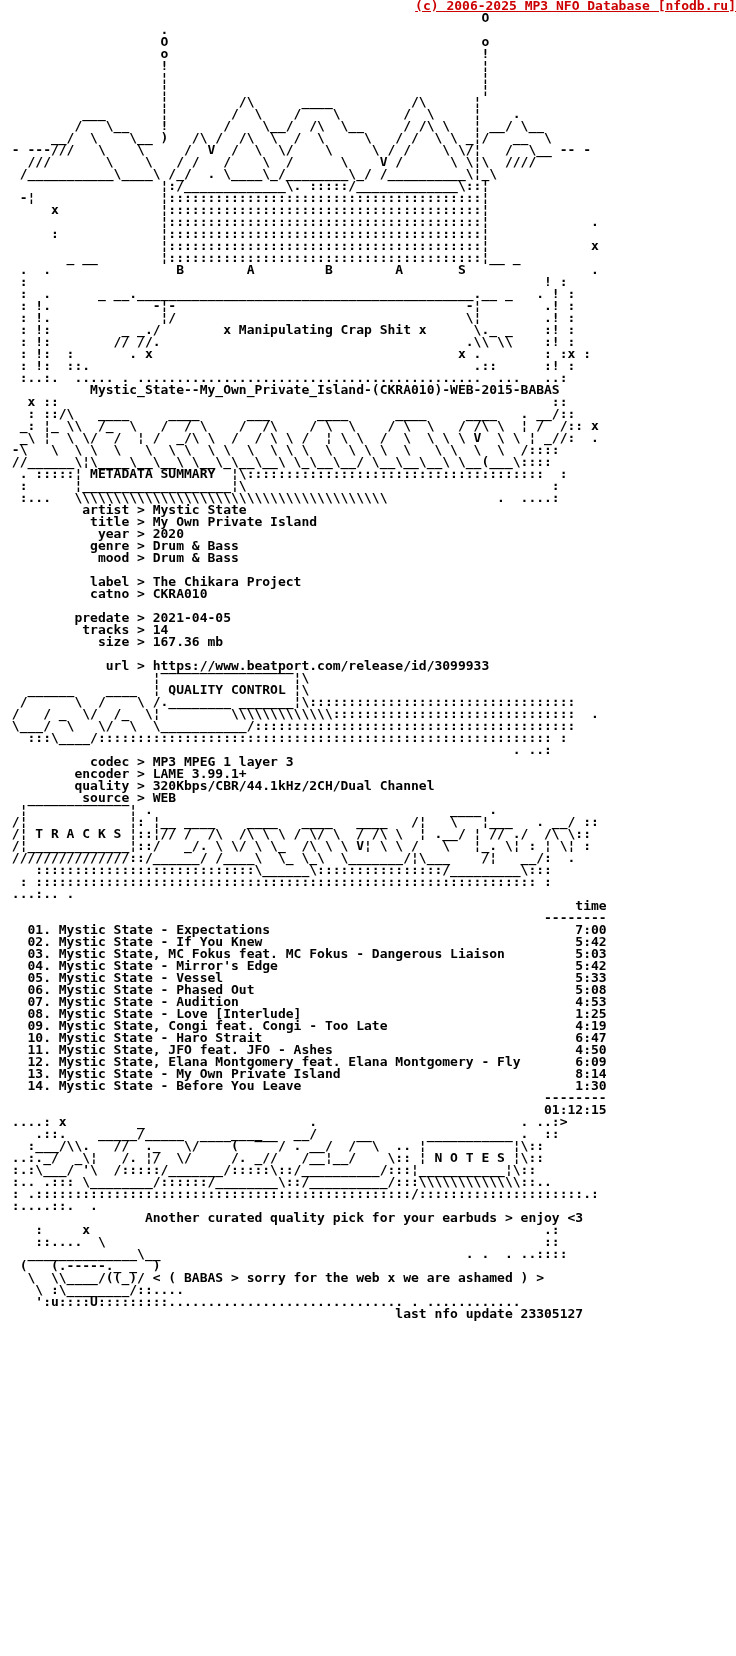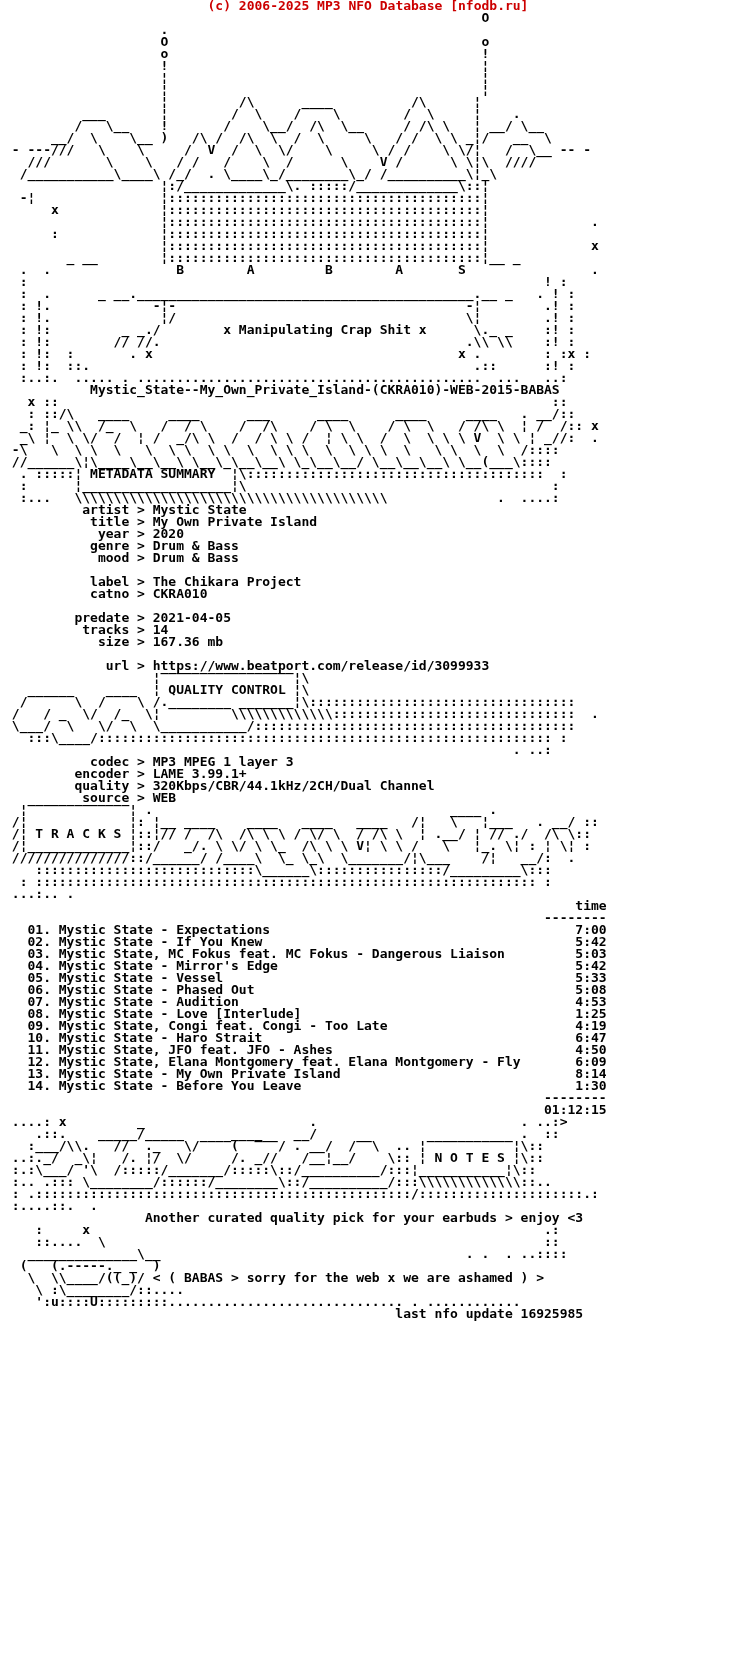--- a/index.html
+++ b/index.html
@@ -2,22 +2,23 @@
 <html><head>
 <meta charset="utf-8">
 <title>NFO</title>
 <style>
   html,body{margin:0;padding:0;}
   body{
     width:736px;height:1656px;overflow:hidden;background:#ffffff;
     font-family:"DejaVu Sans Mono",monospace;
   }
   .watermark{
-    height:12px;line-height:12px;text-align:center;
+    height:12px;line-height:12px;text-align:right;
     font:bold 13px/12px "DejaVu Sans Mono",monospace;
+    text-decoration:underline;
   }
   pre.nfo{
     margin:0;padding:0 0 0 4px;white-space:pre;color:#000000;
     font:bold 13px/12px "DejaVu Sans Mono",monospace;
   }
   .mb1{margin-bottom:12px}
   .mb2{margin-bottom:24px}
   .mb3{margin-bottom:36px}
 </style>
 </head>
@@ -126,13 +127,13 @@
  : .::::::::::::::::::::::::::::::::::::::::::::::::/:::::::::::::::::::::.:
  :....::.  .</pre>
 <pre class="nfo mb2">                  Another curated quality pick for your earbuds &gt; enjoy &lt;3</pre>
 <pre class="nfo mb1">    :     x                                                          .:
     ::....  \                                                        ::
    ______________\__                                       . .  . ..::::
   (   (.-----._ _  )
    \  \\____/((_)/ &lt; ( BABAS &gt; sorry for the web x we are ashamed ) &gt;
     \ :\________/::....
     ':u::::U:::::::::.............................. . ............</pre>
-<pre class="nfo">                                                  last nfo update 16925985</pre>
+<pre class="nfo">                                                  last nfo update 23305127</pre>
 
 </body></html>

